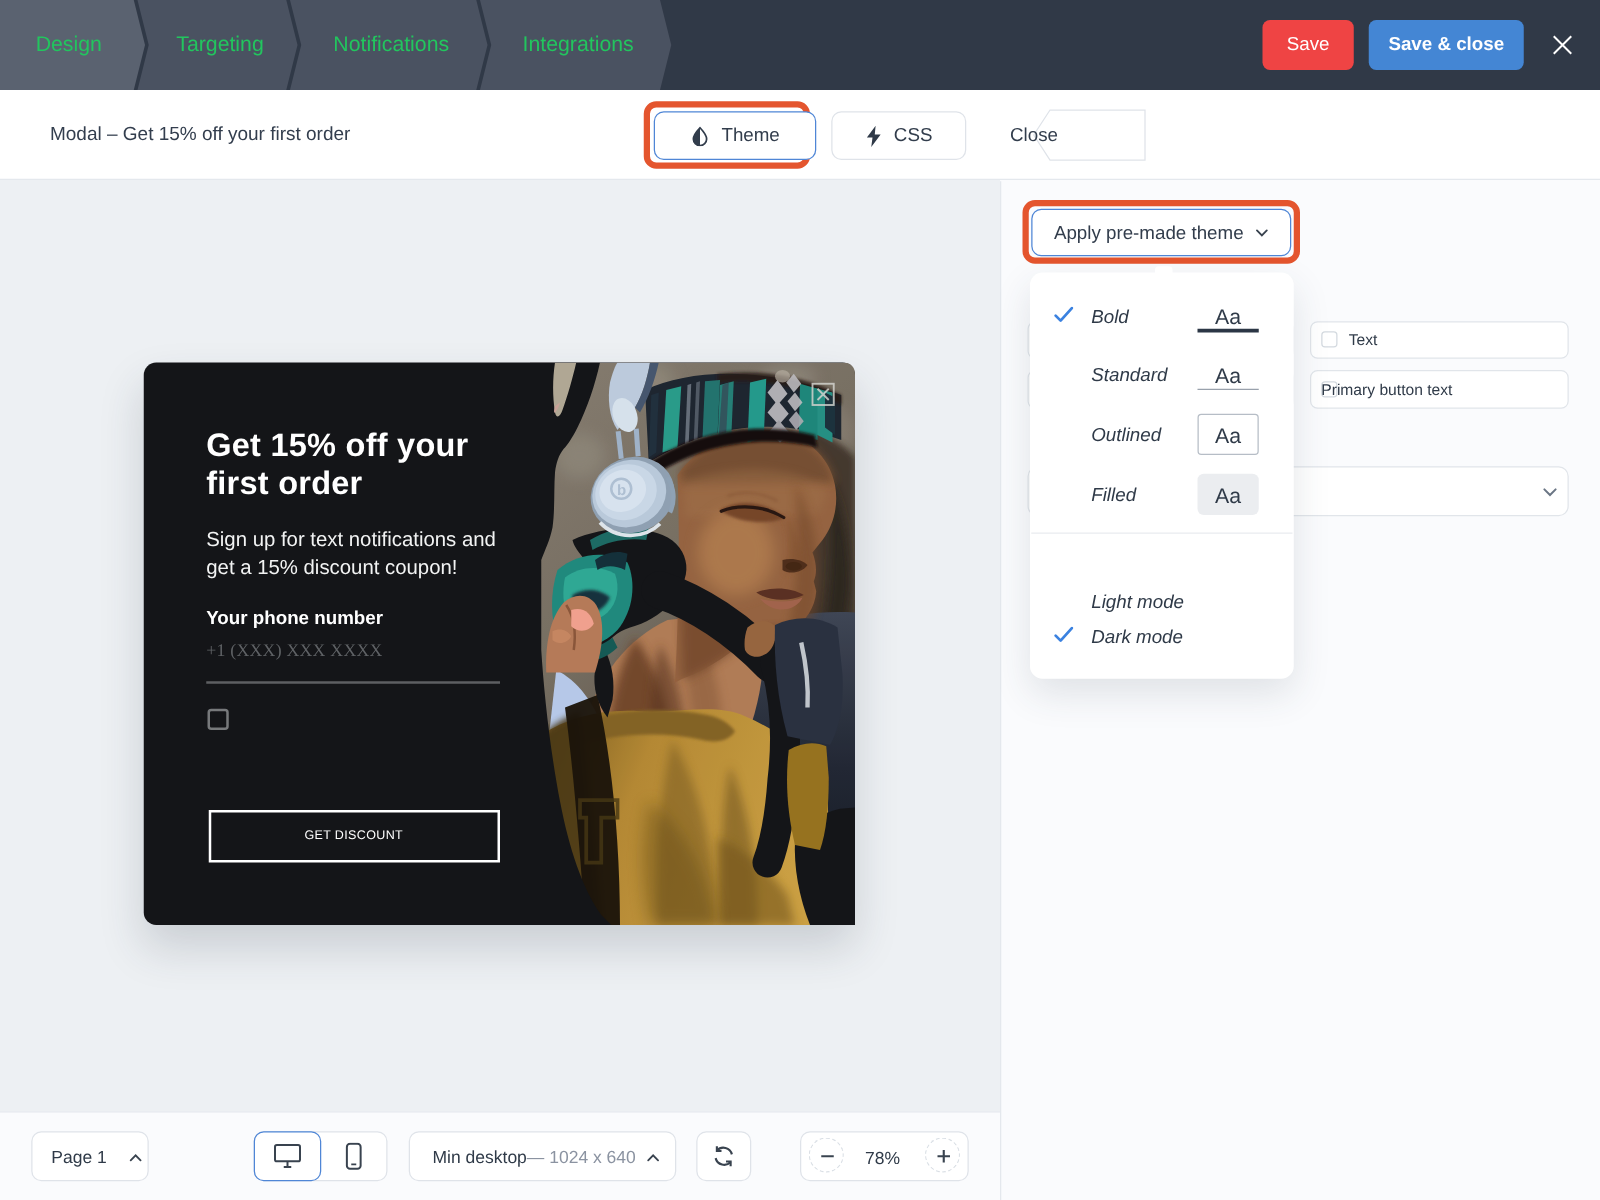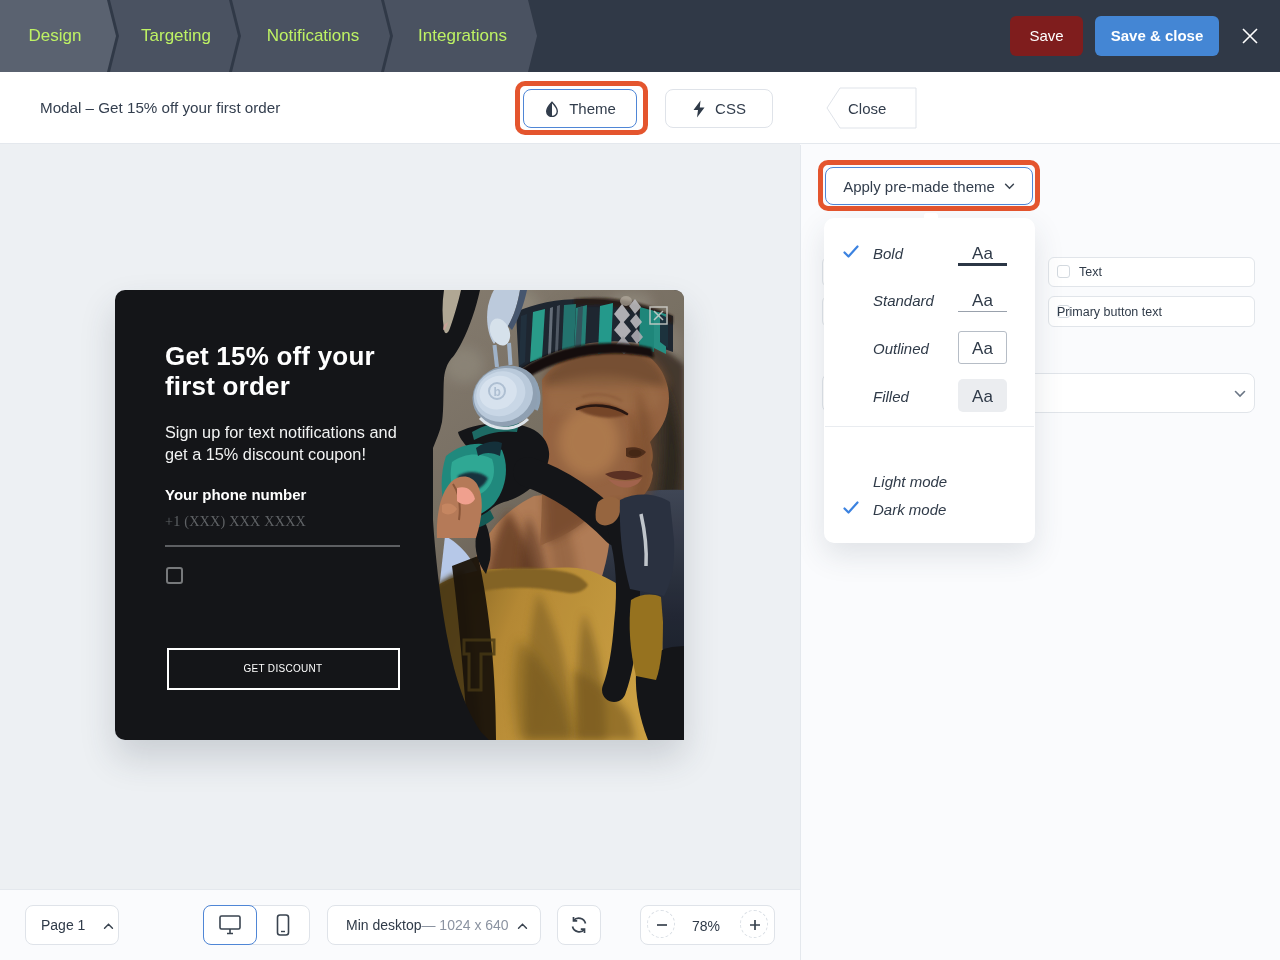--- a/index.html
+++ b/index.html
@@ -1,22 +1,22 @@
 <!DOCTYPE html>
 <html><head>
 <meta charset="utf-8">
 <style>
   * { margin:0; padding:0; box-sizing:border-box; }
   html,body { width:1280px; height:960px; overflow:hidden; font-family:"Liberation Sans", sans-serif; }
   .abs { position:absolute; }
   body { position:relative; background:#fafbfd; }
   
   #topbar { position:absolute; left:0; top:0; width:1280px; height:72px; background:#303947; }
-  .tabtxt { position:absolute; top:0; height:67px; line-height:72px; color:#bef264; font-size:17px; text-align:center; }
-  #save { position:absolute; left:1010px; top:16px; width:73px; height:40px; background:#7f1d1d; color:#fff; font-size:15px; border-radius:6px; text-align:center; line-height:40px; }
+  .tabtxt { position:absolute; top:0; height:67px; line-height:72px; color:#22c55e; font-size:17px; text-align:center; }
+  #save { position:absolute; left:1010px; top:16px; width:73px; height:40px; background:#ef4444; color:#fff; font-size:15px; border-radius:6px; text-align:center; line-height:40px; }
   #saveclose { position:absolute; left:1095px; top:16px; width:124px; height:40px; background:#4486d4; color:#fff; font-size:15px; font-weight:bold; border-radius:6px; text-align:center; line-height:40px; }
   
   #header { position:absolute; left:0; top:72px; width:1280px; height:72px; background:#ffffff; border-bottom:1px solid #e4e8ed; }
   #htitle { position:absolute; left:40px; top:99px; font-size:15.2px; color:#333e4e; }
   .obox { position:absolute; border:5px solid #e4552e; border-radius:10px; background:transparent; }
   .btn { position:absolute; background:#fff; border:1px solid #dfe3e9; border-radius:8px; display:flex; align-items:center; justify-content:center; color:#323d4c; font-size:15px; }
   .btn.blue { border:1.5px solid #4f86d6; }
   
   #rpanel { position:absolute; left:800px; top:145px; width:480px; height:815px; background:#fafbfd; border-left:1px solid #e4e8ed; }
   
@@ -60,39 +60,39 @@
   <div id="save">Save</div>
   <div id="saveclose">Save &amp; close</div>
   <svg width="18" height="18" style="position:absolute;left:1241px;top:27px" viewBox="0 0 18 18">
     <path d="M2 2 L16 16 M16 2 L2 16" stroke="#ffffff" stroke-width="1.6"></path>
   </svg>
 </div>
 
 <div id="header"></div>
 <div id="htitle">Modal – Get 15% off your first order</div>
 <div class="obox" style="left:515px; top:81px; width:133px; height:54px;"></div>
-<div class="btn blue" style="left:523px; top:89px; width:114px; height:39px;">
+<div class="btn blue" style="left:523px; top:89px; width:130px; height:39px;">
   <svg width="16" height="16" viewBox="0 0 16 16" style="margin-right:9px">
     <path d="M8 1.2 C8 1.2 13.3 6.8 13.3 10.2 A5.3 5.3 0 0 1 2.7 10.2 C2.7 6.8 8 1.2 8 1.2 Z" fill="none" stroke="#323d4c" stroke-width="1.4"></path>
     <path d="M8 1.2 C8 1.2 2.7 6.8 2.7 10.2 A5.3 5.3 0 0 0 8 15.5 Z" fill="#323d4c"></path>
   </svg>
   Theme
 </div>
 <div class="btn" style="left:665px; top:89px; width:108px; height:39px;">
   <svg width="14" height="18" viewBox="0 0 14 18" style="margin-right:9px">
     <path d="M8.5 0.5 L1.5 10 L6 10 L5 17.5 L12.5 7.5 L7.8 7.5 Z" fill="#2f3a48"></path>
   </svg>
   CSS
 </div>
 
 <div id="rpanel"></div>
 <svg width="92" height="42" style="position:absolute;left:826px;top:87px">
   <polygon points="14,1 90,1 90,41 14,41 1,21" fill="#ffffff" stroke="#dfe3e9" stroke-width="1"></polygon>
 </svg>
-<div class="abs" style="left:848px;top:100px;font-size:15px;color:#323d4c;">Close</div>
+<div class="abs" style="left:808px;top:100px;font-size:15px;color:#323d4c;">Close</div>
 
 <div class="rbox" style="left:822px; top:257px; width:213px; height:30px;"></div>
 <div class="rbox" style="left:822px; top:296px; width:213px; height:31px;"></div>
 
 <div class="rbox" style="left:1048px; top:257px; width:207px; height:30px;"></div>
 <div class="rcb" style="left:1057px; top:265px;"></div>
 <div class="rlbl" style="left:1079px; top:265px;">Text</div>
 <div class="rbox" style="left:1048px; top:296px; width:207px; height:31px;"></div>
 <div class="rcb" style="left:1057px; top:305px;"></div>
 <div class="rlbl" style="left:1057px; top:305px;">Primary button text</div>

